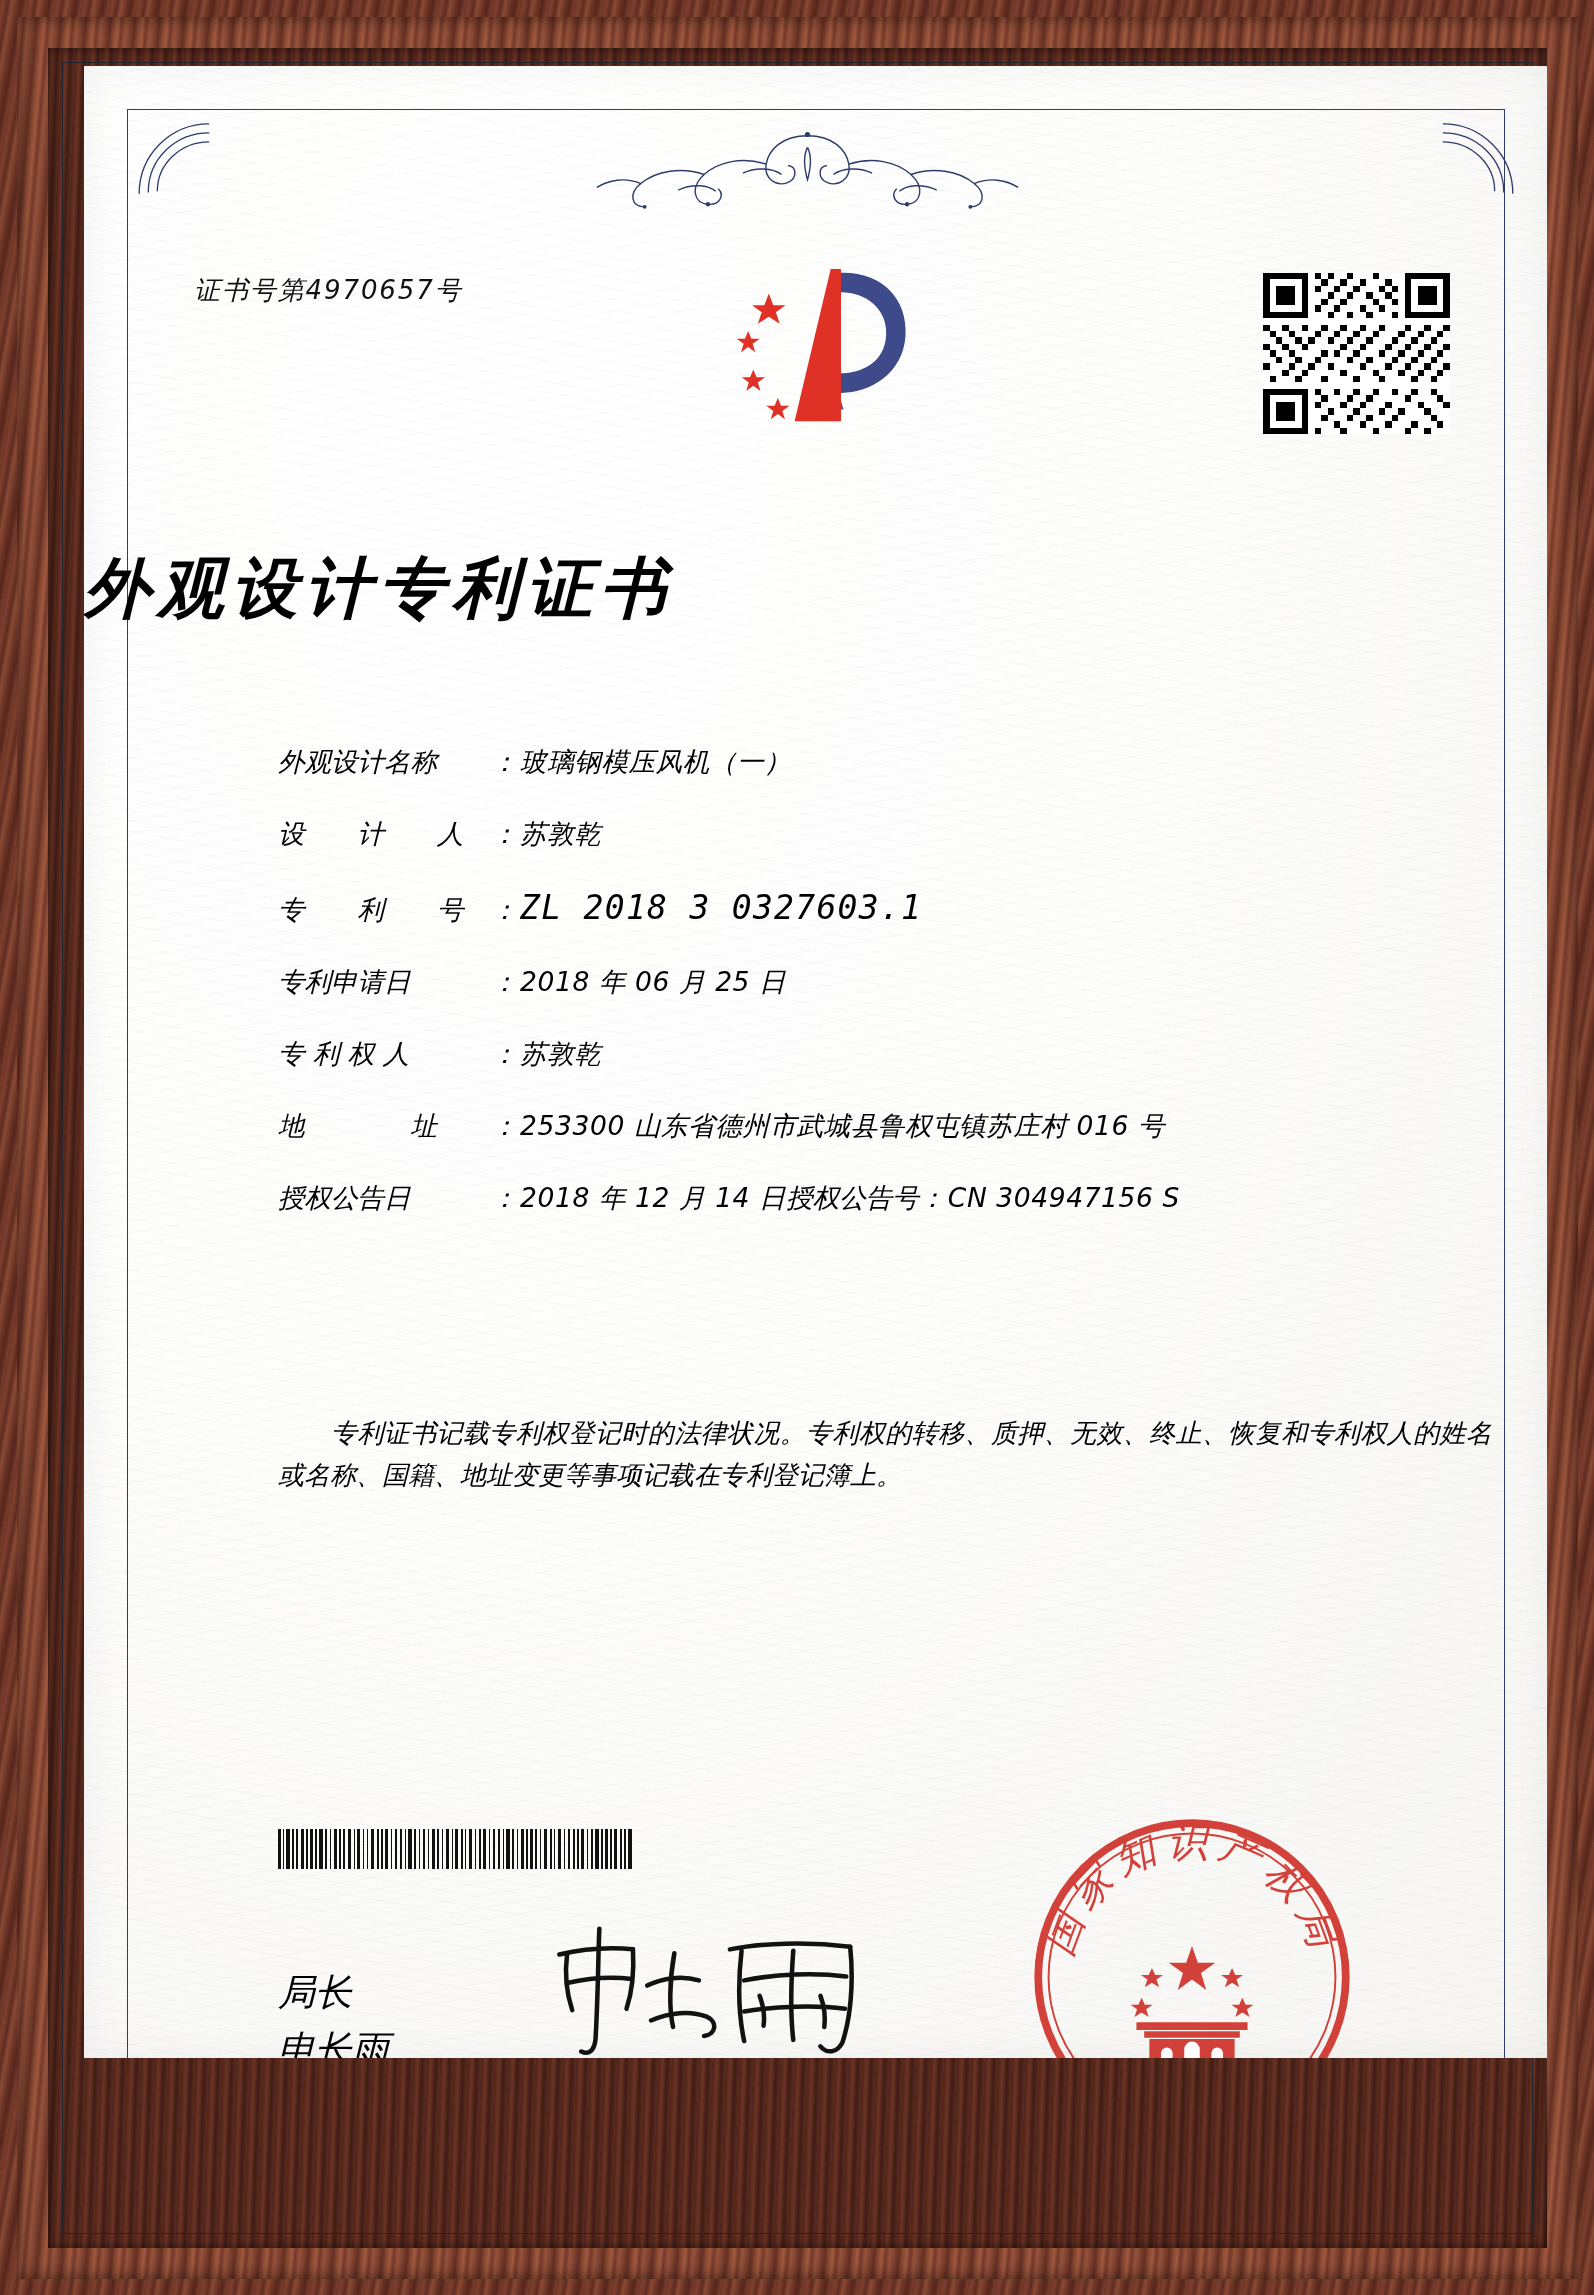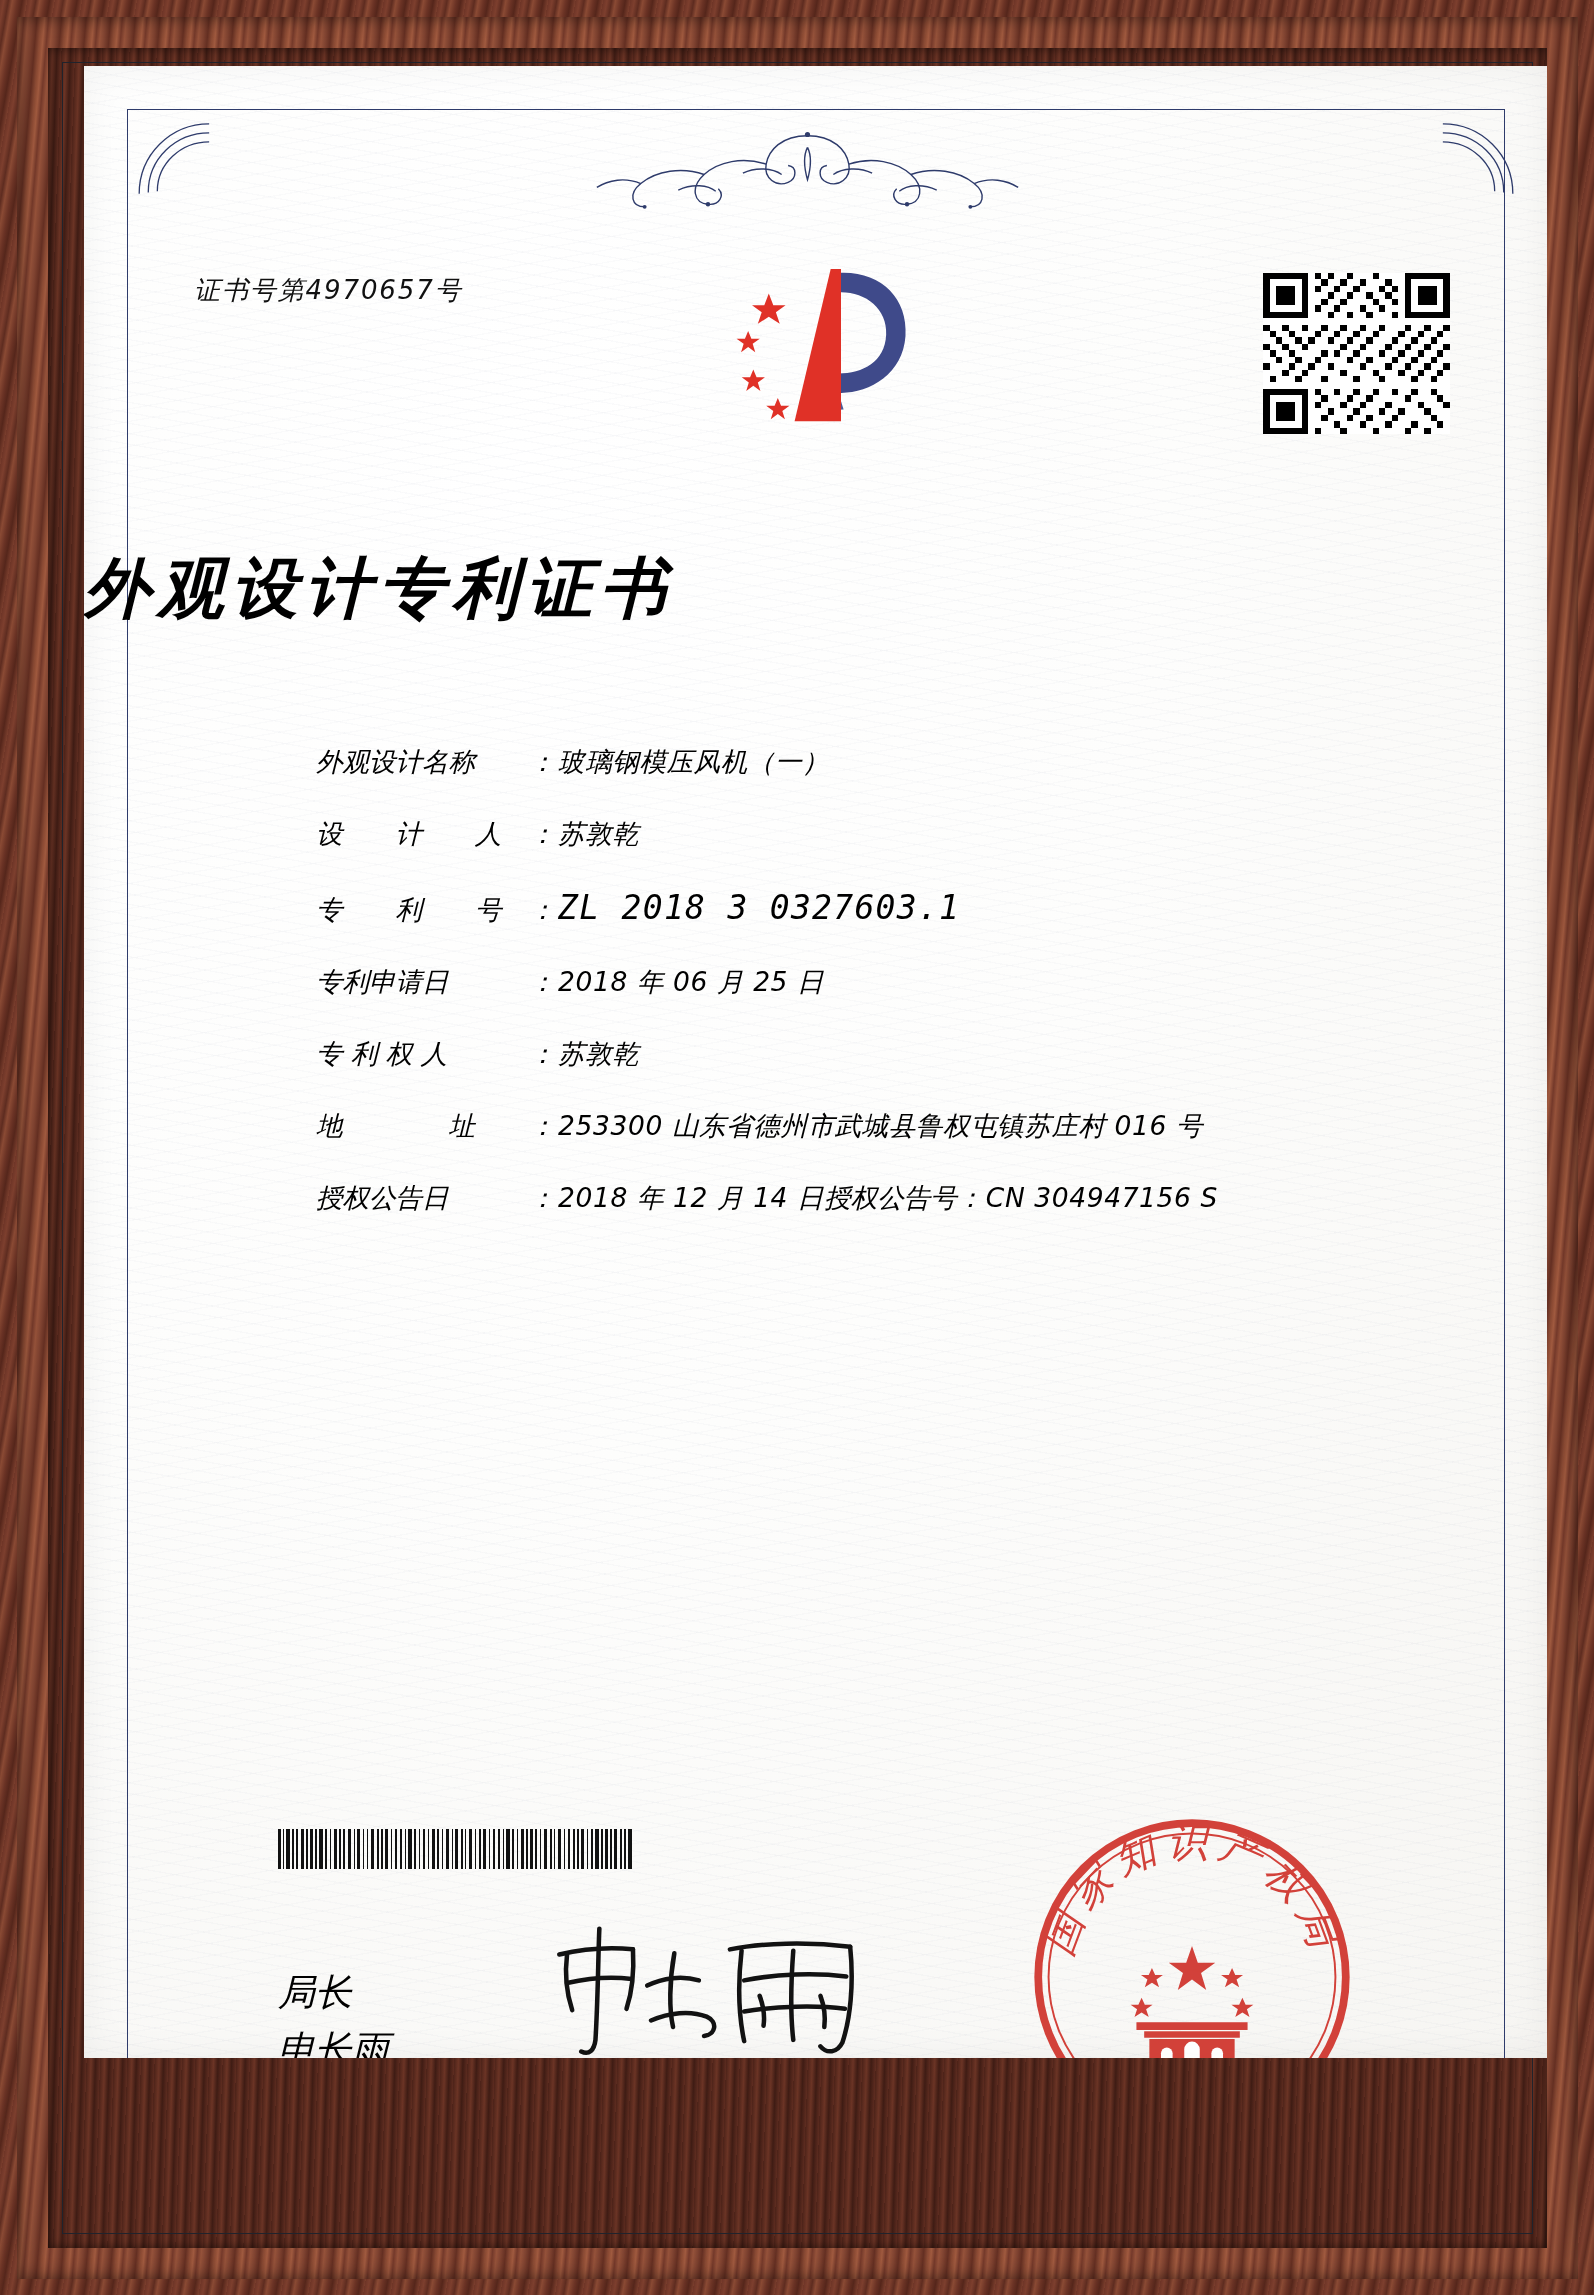--- a/index.html
+++ b/index.html
@@ -138,21 +138,20 @@
     align-items: baseline;
     margin-bottom: 36px;
     font-size: 26.5px;
     color: #000;
     white-space: nowrap;
   }
   .field-label {
     display: inline-block;
     width: 213px;
     letter-spacing: 0px;
-    margin-left: 38px;
   }
   .field-colon { margin-right: 2.6px; }
   .field-value { letter-spacing: 0.6px; }
   .field-value.mono {
     font-family: "DejaVu Sans Mono", "Liberation Mono", monospace;
     font-size: 33px;
     letter-spacing: 1.3px;
   }
   .field-row .second-label {
     display: inline-block;
@@ -535,20 +534,21 @@
       <span class="field-colon">：</span>
       <span class="field-value">2018 年 12 月 14 日</span>
       <span class="second-label">授权公告号</span>
       <span class="field-colon">：</span>
       <span class="field-value">CN 304947156 S</span>
     </div>
 
   </div>
 
   <div class="paragraphs">
+    <p>专利证书记载专利权登记时的法律状况。专利权的转移、质押、无效、终止、恢复和专利权人的姓名或名称、国籍、地址变更等事项记载在专利登记簿上。</p>
   </div>
 
   <svg class="barcode" viewBox="0 0 640 62" shape-rendering="crispEdges">
     <g fill="#111">
       <rect x="0" y="0" width="4" height="62"></rect>
         <rect x="7" y="0" width="2" height="62"></rect>
       <rect x="13" y="0" width="5" height="62"></rect>
         <rect x="22" y="0" width="2" height="62"></rect>
       <rect x="28" y="0" width="3" height="62"></rect>
         <rect x="35" y="0" width="5" height="62"></rect>

